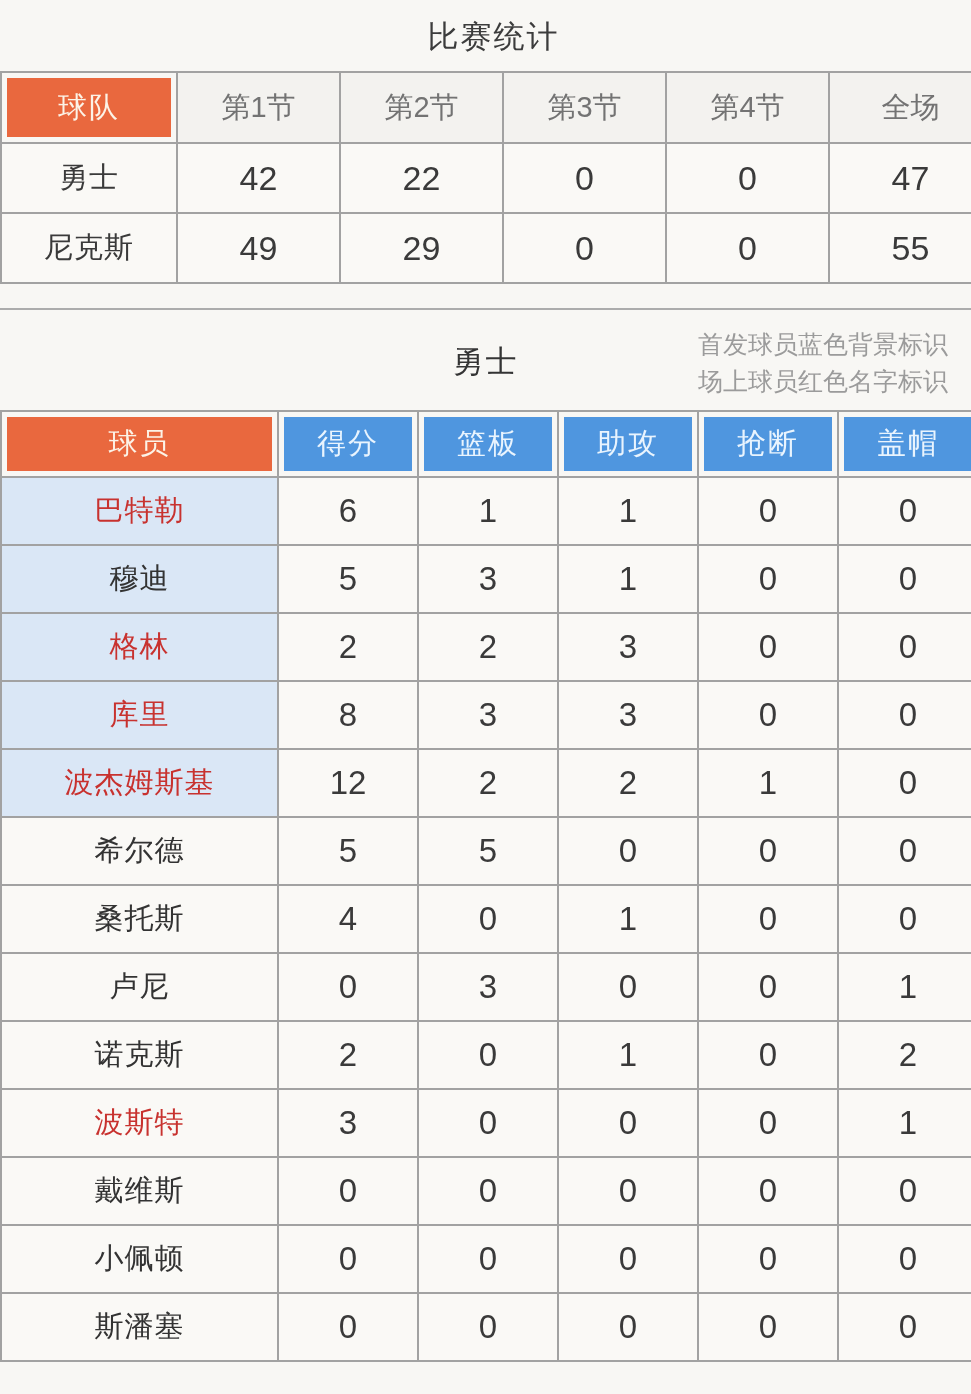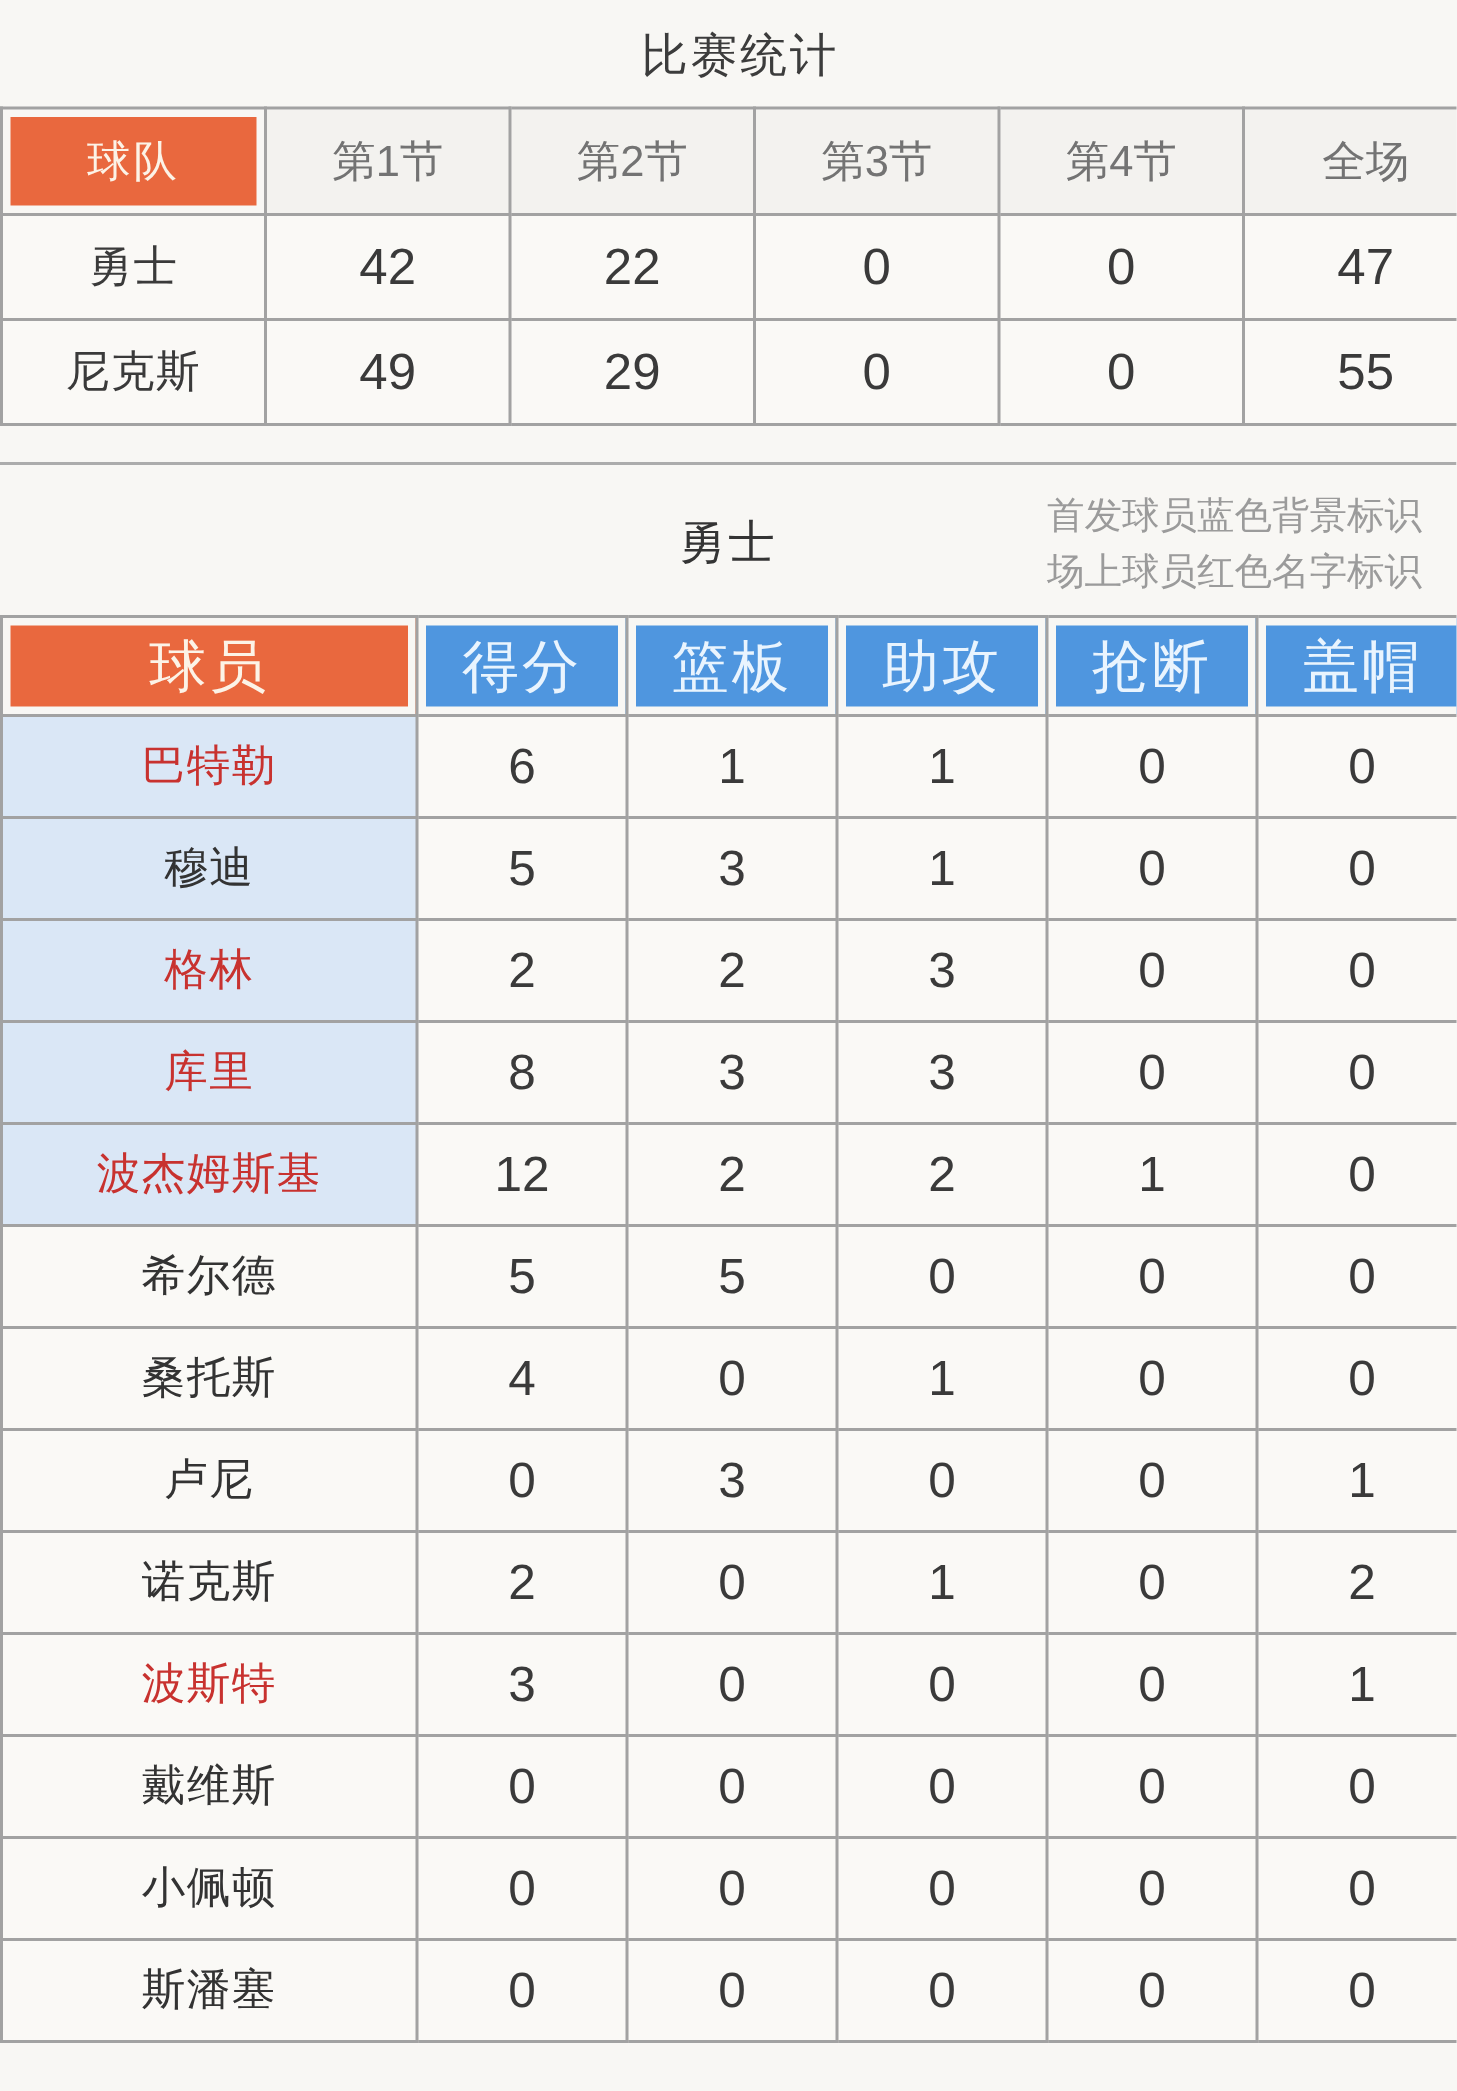--- a/index.html
+++ b/index.html
@@ -48,21 +48,21 @@
     position:absolute;left:0;right:0;top:0;bottom:0;
     text-align:center;line-height:104px;font-size:31px;color:#343434;letter-spacing:2px;
   }
   .team-section .legend{
     position:absolute;left:698px;top:16px;width:400px;
     font-size:25px;line-height:37px;color:var(--c-note);
     white-space:nowrap;
   }
   
   .player-table{width:977px;}
-  .player-table thead th{height:64px;font-size:38px;letter-spacing:2px;}
+  .player-table thead th{height:64px;font-size:29px;letter-spacing:2px;}
   .player-table thead th.corner{
     background:var(--c-orange);color:var(--c-orange-text);
     box-shadow:inset 0 0 0 5px var(--c-page);
   }
   .player-table thead th.stat-head{
     background:var(--c-blue);color:var(--c-blue-text);
     box-shadow:inset 0 0 0 5px var(--c-page);
   }
   .player-table tbody td{height:66px;background:var(--c-cell);font-size:33px;color:#3A3A3A;}
   .player-table tbody td.player-name{font-size:29px;color:var(--c-dark);letter-spacing:1px;}

